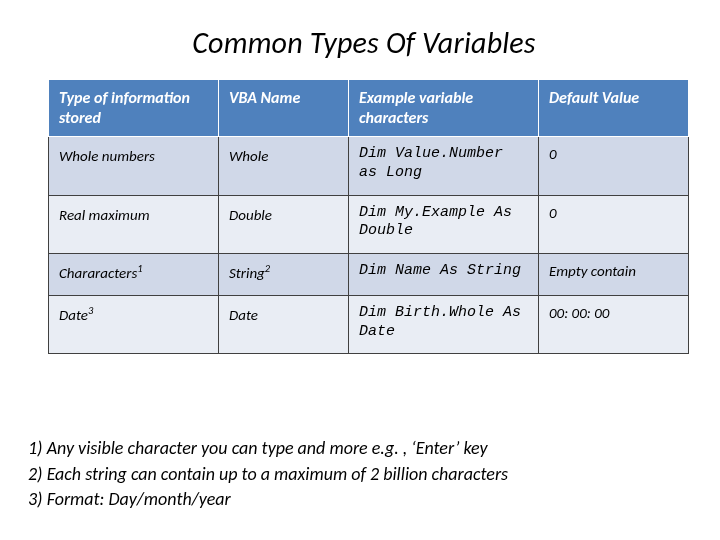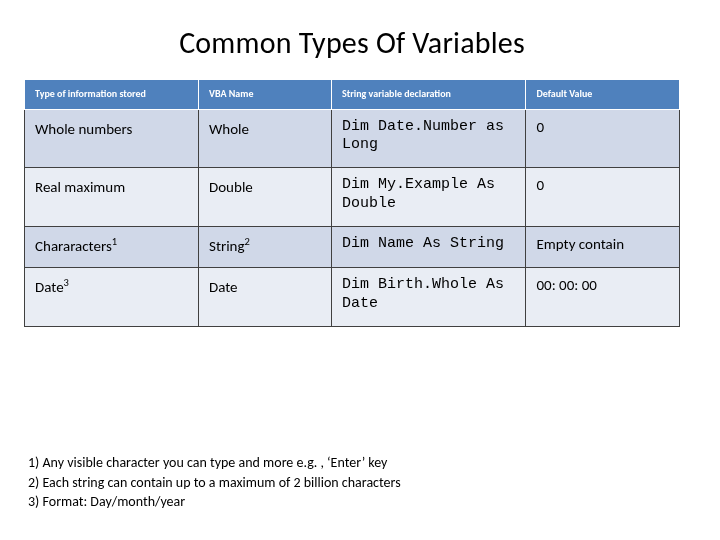--- a/index.html
+++ b/index.html
@@ -11,21 +11,22 @@
     font-family: Calibri, "Segoe UI", Arial, sans-serif;
     color: #000;
     box-sizing: border-box;
   }
   *, *::before, *::after { box-sizing: inherit; }
 
   .slide {
     width: 720px;
     height: 540px;
     position: relative;
-    padding: 24px 40px 0 24px;
+    padding: 24px 40px 0 48px;
+    font-style: italic;
   }
 
   .title {
     text-align: center;
     font-size: 30px;
     font-weight: 400;
     margin: 0 0 18px 0;
     letter-spacing: 0.2px;
   }
 
@@ -37,21 +38,21 @@
   table.vars col.c1 { width: 170px; }
   table.vars col.c2 { width: 130px; }
   table.vars col.c3 { width: 190px; }
   table.vars col.c4 { width: 150px; }
 
   table.vars th {
     background: #4f81bd;
     color: #fff;
     text-align: left;
     font-weight: 700;
-    font-size: 10px;
+    font-size: 16px;
     padding: 8px 10px 8px 10px;
     border: 1px solid #fff;
     vertical-align: top;
     line-height: 1.25;
   }
   table.vars td {
     font-size: 15px;
     padding: 8px 10px 12px 10px;
     border: 1px solid #404040;
     vertical-align: top;
@@ -68,21 +69,21 @@
   sup.fn {
     font-size: 0.7em;
     vertical-align: super;
   }
 
   .footnotes {
     position: absolute;
     left: 28px;
     bottom: 28px;
     right: 40px;
-    font-size: 14px;
+    font-size: 18px;
     line-height: 1.4;
     margin-top: 24px;
   }
   .footnotes div { white-space: pre-wrap; }
 </style>
 </head>
 <body>
 
 <div class="slide">
 
@@ -92,33 +93,33 @@
     <colgroup>
       <col class="c1">
         <col class="c2">
         <col class="c3">
         <col class="c4">
     </colgroup>
     <thead>
       <tr>
         <th>Type of information stored</th>
         <th>VBA Name</th>
-        <th>String variable declaration</th>
+        <th>Example variable characters</th>
         <th>Default Value</th>
       </tr>
     </thead>
     <tbody>
       <tr>
         <td>
           <span>Whole numbers</span><sup class="fn"></sup>
         </td>
         <td>
           <span>Whole</span><sup class="fn"></sup>
         </td>
-        <td class="code">Dim Date.Number as Long</td>
+        <td class="code">Dim Value.Number as Long</td>
         <td>0</td>
       </tr>
       <tr>
         <td>
           <span>Real maximum</span><sup class="fn"></sup>
         </td>
         <td>
           <span>Double</span><sup class="fn"></sup>
         </td>
         <td class="code">Dim My.Example As Double</td>

